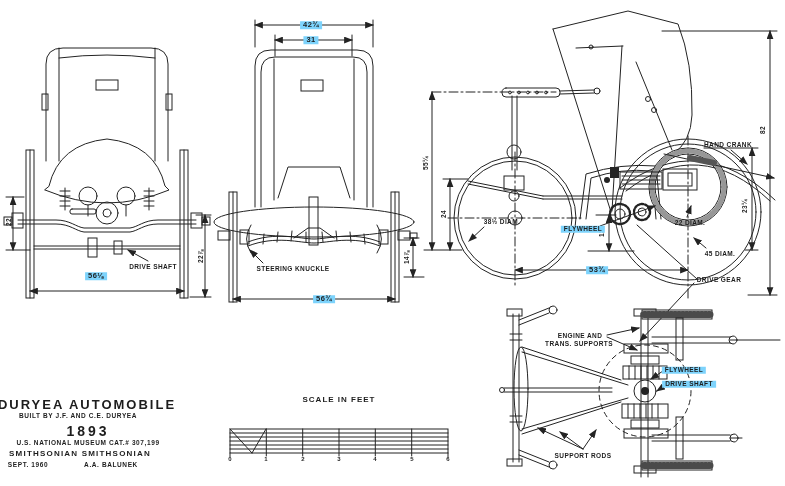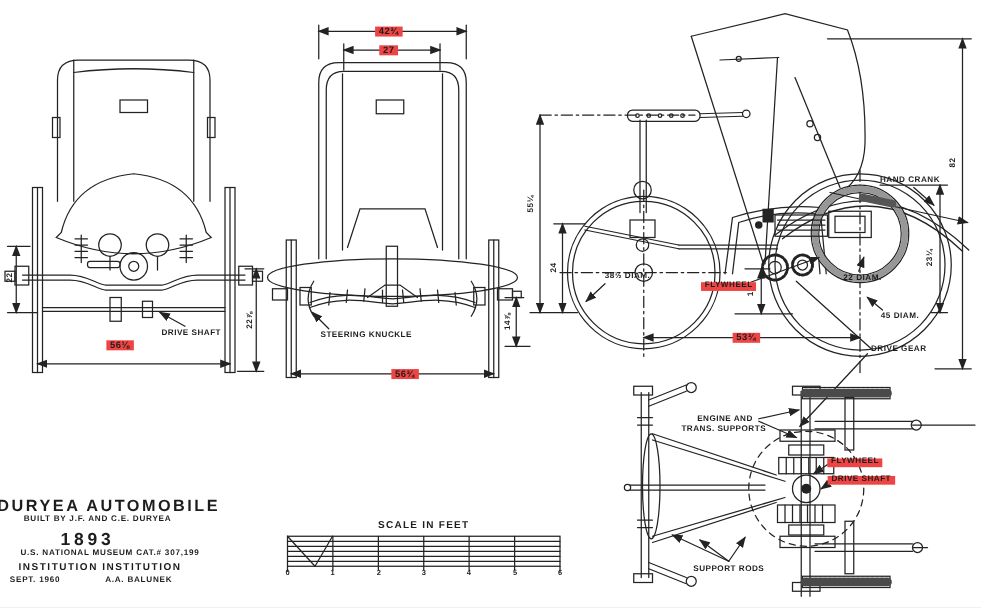--- a/index.html
+++ b/index.html
@@ -16,21 +16,21 @@
   .thickring{stroke:#979797;stroke-width:5;}
   .grip{stroke:#555;stroke-width:6;}
   .hatch{stroke:#4a4a4a;stroke-width:7;stroke-dasharray:1.6,2.2;}
 
   .lbl{
     position:absolute;transform:translate(-50%,-50%);
     font-size:6.5px;font-weight:700;letter-spacing:.4px;color:#1d1d1d;
     white-space:nowrap;line-height:1;
   }
   .vert{transform:translate(-50%,-50%) rotate(-90deg);}
-  .onln{background:#ef4444;padding:0 3px;}
+  .onln{background:#7dd3fc;padding:0 3px;}
   .big{font-size:7.5px;}
   .tick{font-size:6px;letter-spacing:0;}
   .sc-title{font-size:8px;letter-spacing:1px;}
   .tb-title{font-size:13px;letter-spacing:2px;}
   .tb-sub{font-size:6.5px;letter-spacing:.6px;}
   .tb-year{font-size:14px;letter-spacing:3px;}
   .tb-inst{font-size:8px;letter-spacing:1.2px;}
 </style>
 </head>
 <body>
@@ -267,21 +267,21 @@
       <line x1="252" y1="453" x2="266" y2="429"></line>
     </g>
   </svg>
 
   <span class="lbl vert" style="left:9px;top:222px">22</span>
   <span class="lbl vert" style="left:201px;top:256px">22⅞</span>
   <span class="lbl big onln" style="left:96px;top:276px">56⅛</span>
   <span class="lbl" style="left:153px;top:267px">DRIVE SHAFT</span>
 
   <span class="lbl big onln" style="left:311px;top:25px">42¾</span>
-  <span class="lbl big onln" style="left:311px;top:40px">27</span>
+  <span class="lbl big onln" style="left:311px;top:40px">31</span>
   <span class="lbl vert" style="left:407px;top:257px">14⅞</span>
   <span class="lbl big onln" style="left:324px;top:299px">56¾</span>
   <span class="lbl" style="left:293px;top:269px">STEERING KNUCKLE</span>
 
   <span class="lbl vert" style="left:763px;top:130px">82</span>
   <span class="lbl vert" style="left:426px;top:163px">55¼</span>
   <span class="lbl vert" style="left:444px;top:214px">24</span>
   <span class="lbl vert" style="left:745px;top:206px">23¼</span>
   <span class="lbl vert" style="left:602px;top:233px">13</span>
   <span class="lbl big onln" style="left:597px;top:270px">53¾</span>
@@ -291,32 +291,32 @@
   <span class="lbl" style="left:728px;top:145px">HAND CRANK</span>
   <span class="lbl onln" style="left:583px;top:229px">FLYWHEEL</span>
   <span class="lbl" style="left:719px;top:280px">DRIVE GEAR</span>
 
   <span class="lbl" style="left:580px;top:336px">ENGINE AND</span>
   <span class="lbl" style="left:579px;top:344px">TRANS. SUPPORTS</span>
   <span class="lbl onln" style="left:684px;top:370px">FLYWHEEL</span>
   <span class="lbl onln" style="left:689px;top:384px">DRIVE SHAFT</span>
   <span class="lbl" style="left:583px;top:456px">SUPPORT RODS</span>
 
-  <span class="lbl sc-title" style="left:339px;top:420px">SCALE IN FEET</span>
+  <span class="lbl sc-title" style="left:339px;top:400px">SCALE IN FEET</span>
   <span class="lbl tick" style="left:230px;top:459px">0</span>
   <span class="lbl tick" style="left:266px;top:459px">1</span>
   <span class="lbl tick" style="left:303px;top:459px">2</span>
   <span class="lbl tick" style="left:339px;top:459px">3</span>
   <span class="lbl tick" style="left:375px;top:459px">4</span>
   <span class="lbl tick" style="left:412px;top:459px">5</span>
   <span class="lbl tick" style="left:448px;top:459px">6</span>
 
   <div>
     <span class="lbl tb-title" style="left:87px;top:404px">DURYEA AUTOMOBILE</span>
     <span class="lbl tb-sub" style="left:78px;top:416px">BUILT BY J.F. AND C.E. DURYEA</span>
-    <span class="lbl tb-year" style="left:70px;top:431px">1893</span>
+    <span class="lbl tb-year" style="left:88px;top:431px">1893</span>
     <span class="lbl tb-sub" style="left:88px;top:443px">U.S. NATIONAL MUSEUM CAT.# 307,199</span>
-    <span class="lbl tb-inst" style="left:80px;top:454px">INSTITUTION INSTITUTION</span>
+    <span class="lbl tb-inst" style="left:80px;top:454px">SMITHSONIAN SMITHSONIAN</span>
     <span class="lbl tb-sub" style="left:28px;top:465px">SEPT. 1960</span>
     <span class="lbl tb-sub" style="left:111px;top:465px">A.A. BALUNEK</span>
   </div>
 
 </div>
 
 </body></html>

